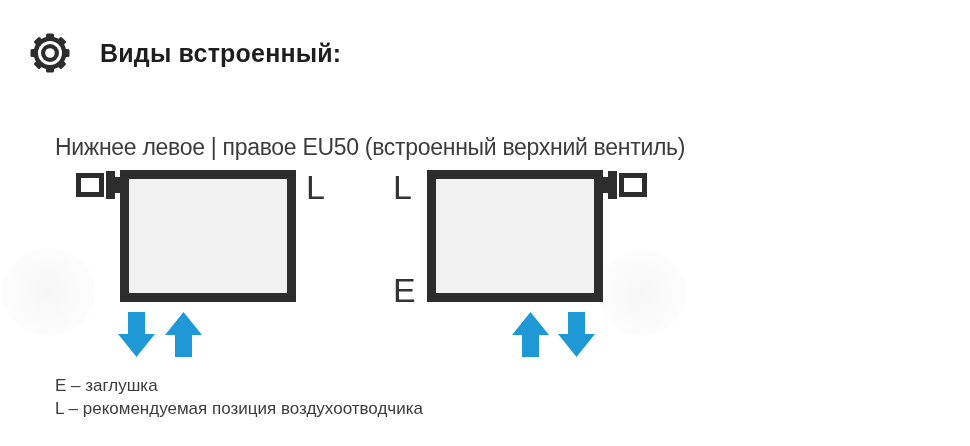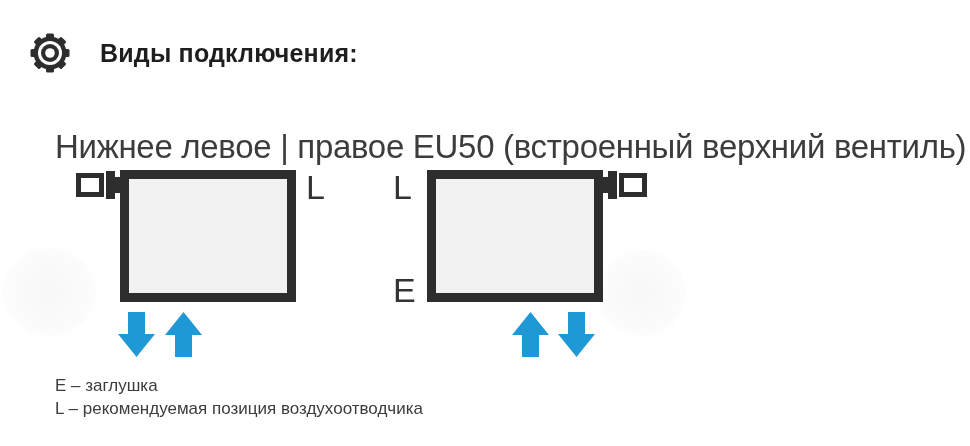--- a/index.html
+++ b/index.html
@@ -30,21 +30,21 @@
   .gear{position:absolute;left:28px;top:31px;width:44px;height:44px;}
   .ink{fill:var(--ink);}
   .paper{fill:#ffffff;}
   .page-title{
     position:absolute;left:100px;top:39px;
     font-size:25px;font-weight:bold;line-height:28px;
     color:var(--title);letter-spacing:0.2px;
   }
   .subtitle{
     position:absolute;left:55px;top:131px;
-    font-size:33px;font-weight:400;line-height:32px;
+    font-size:23px;font-weight:400;line-height:32px;
     color:var(--text);letter-spacing:-0.3px;
   }
 
   
   .radiator{
     position:absolute;width:176px;height:132px;
     border:9px solid var(--ink);
     background:var(--radiator-fill);
   }
   .radiator-left{left:120px;top:170px;}
@@ -103,21 +103,21 @@
       <rect x="18" y="2.5" width="8" height="39" rx="1.5"></rect>
       <rect x="18" y="2.5" width="8" height="39" rx="1.5" transform="rotate(45 22 22)"></rect>
       <rect x="18" y="2.5" width="8" height="39" rx="1.5" transform="rotate(90 22 22)"></rect>
       <rect x="18" y="2.5" width="8" height="39" rx="1.5" transform="rotate(135 22 22)"></rect>
       <circle cx="22" cy="22" r="16.5"></circle>
     </g>
     <circle class="paper" cx="22" cy="22" r="12"></circle>
     <circle class="ink" cx="22" cy="22" r="9"></circle>
     <circle class="paper" cx="22" cy="22" r="4.8"></circle>
   </svg>
-  <h1 class="page-title">Виды подключения:</h1>
+  <h1 class="page-title">Виды встроенный:</h1>
 
   <div class="subtitle">Нижнее левое | правое EU50 (встроенный верхний вентиль)</div>
 
   <div class="valve-cap valve-cap-left"></div>
   <div class="valve-stem valve-stem-left"></div>
   <div class="valve-joint valve-joint-left"></div>
   <div class="radiator radiator-left"></div>
   <span class="marker marker-l-left">L</span>
   <svg class="arrow-svg arr-l1" viewBox="0 0 37 45" aria-hidden="true">
     <polygon class="arrow" points="10,0 27,0 27,22 37,22 18.5,45 0,22 10,22"></polygon>

